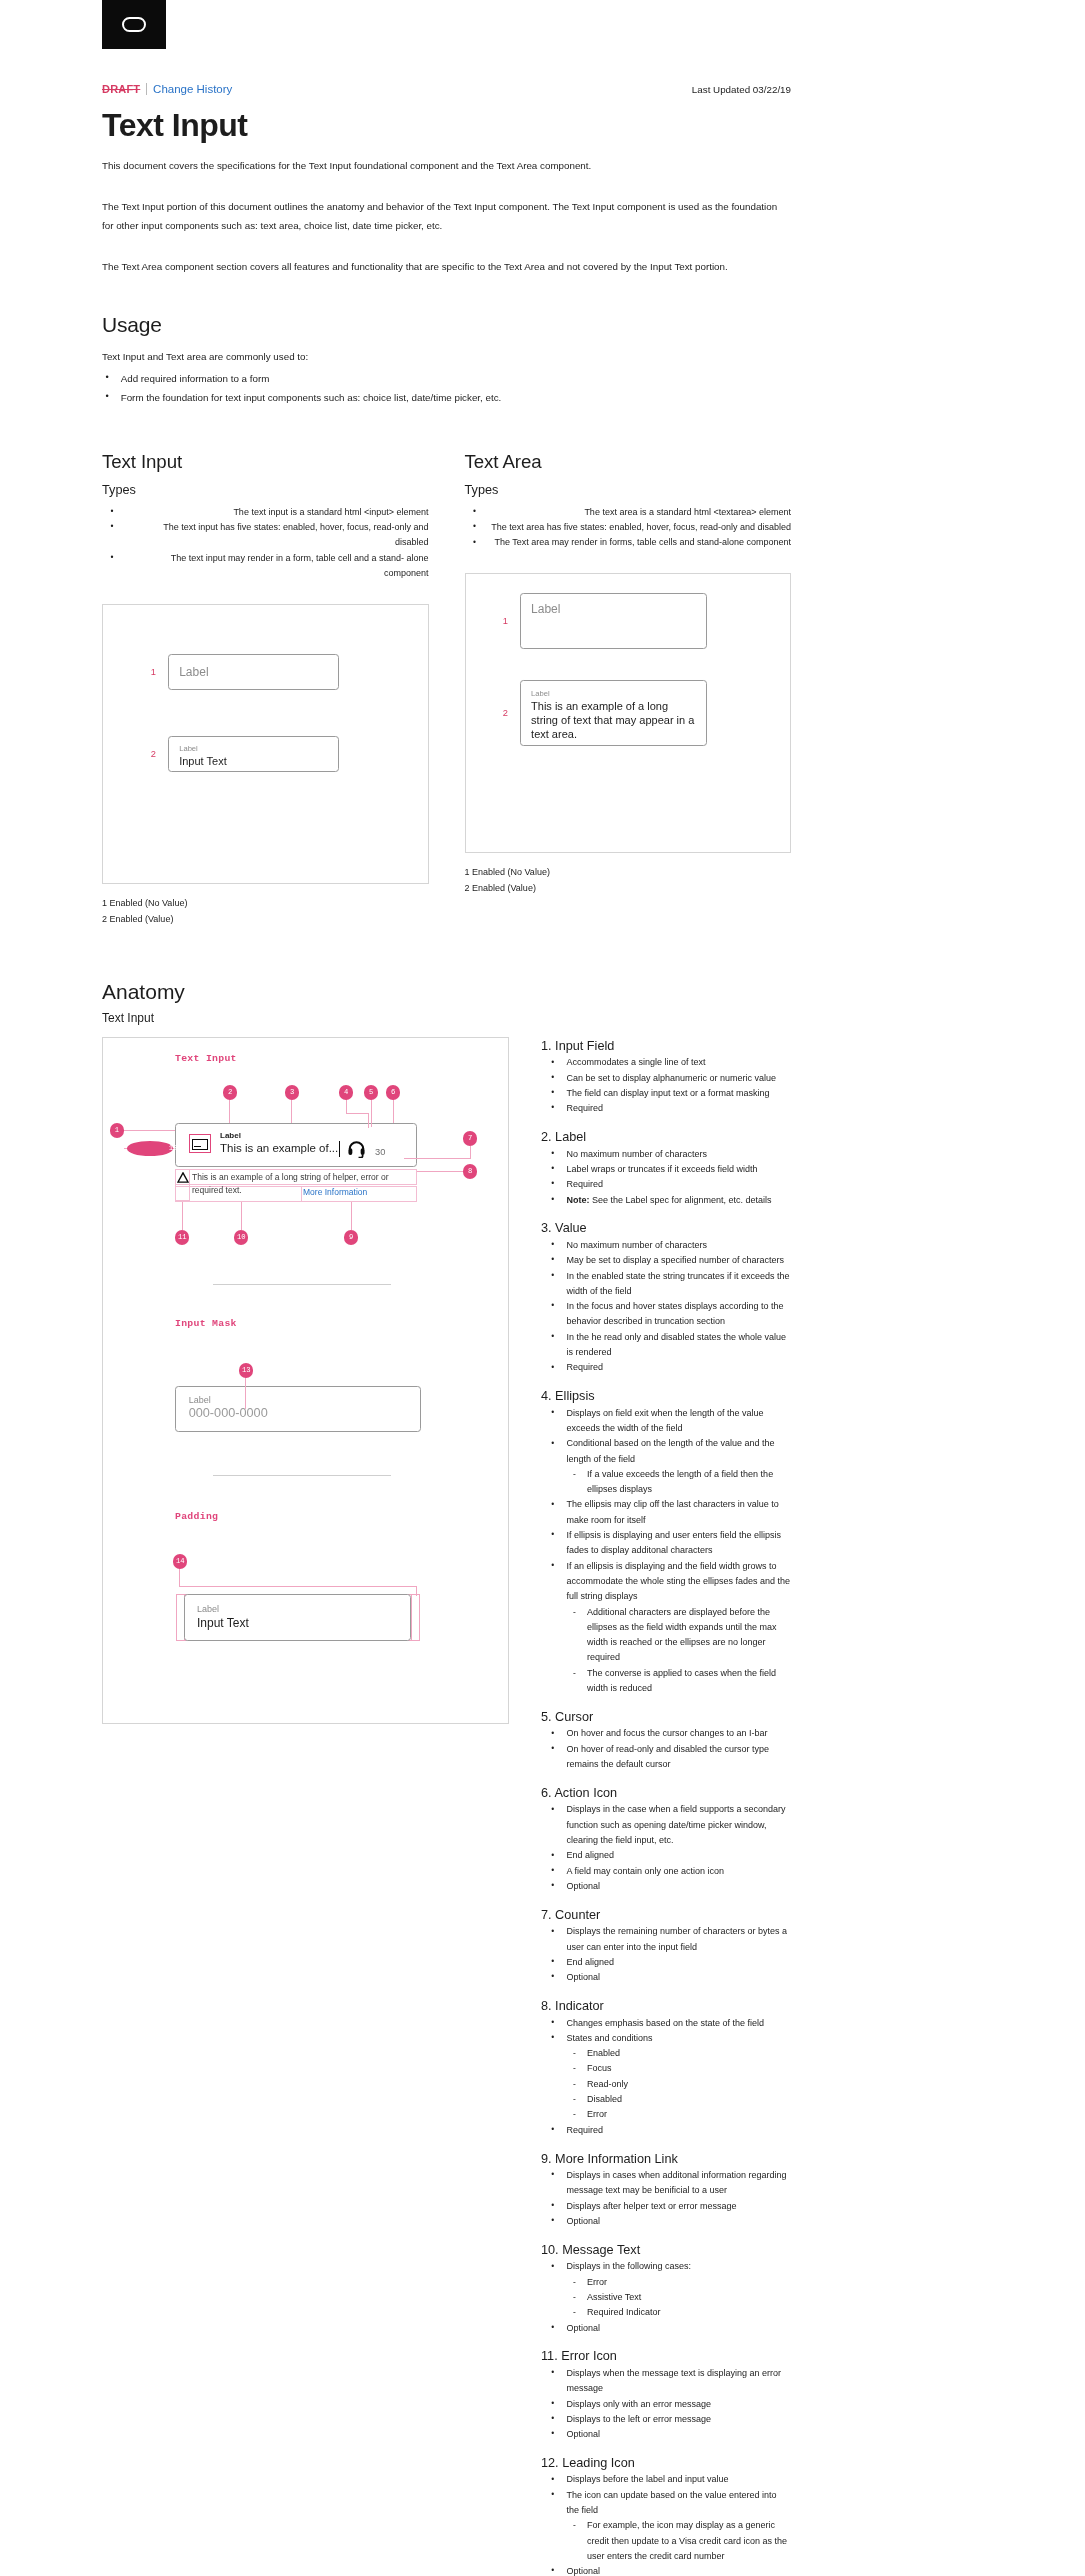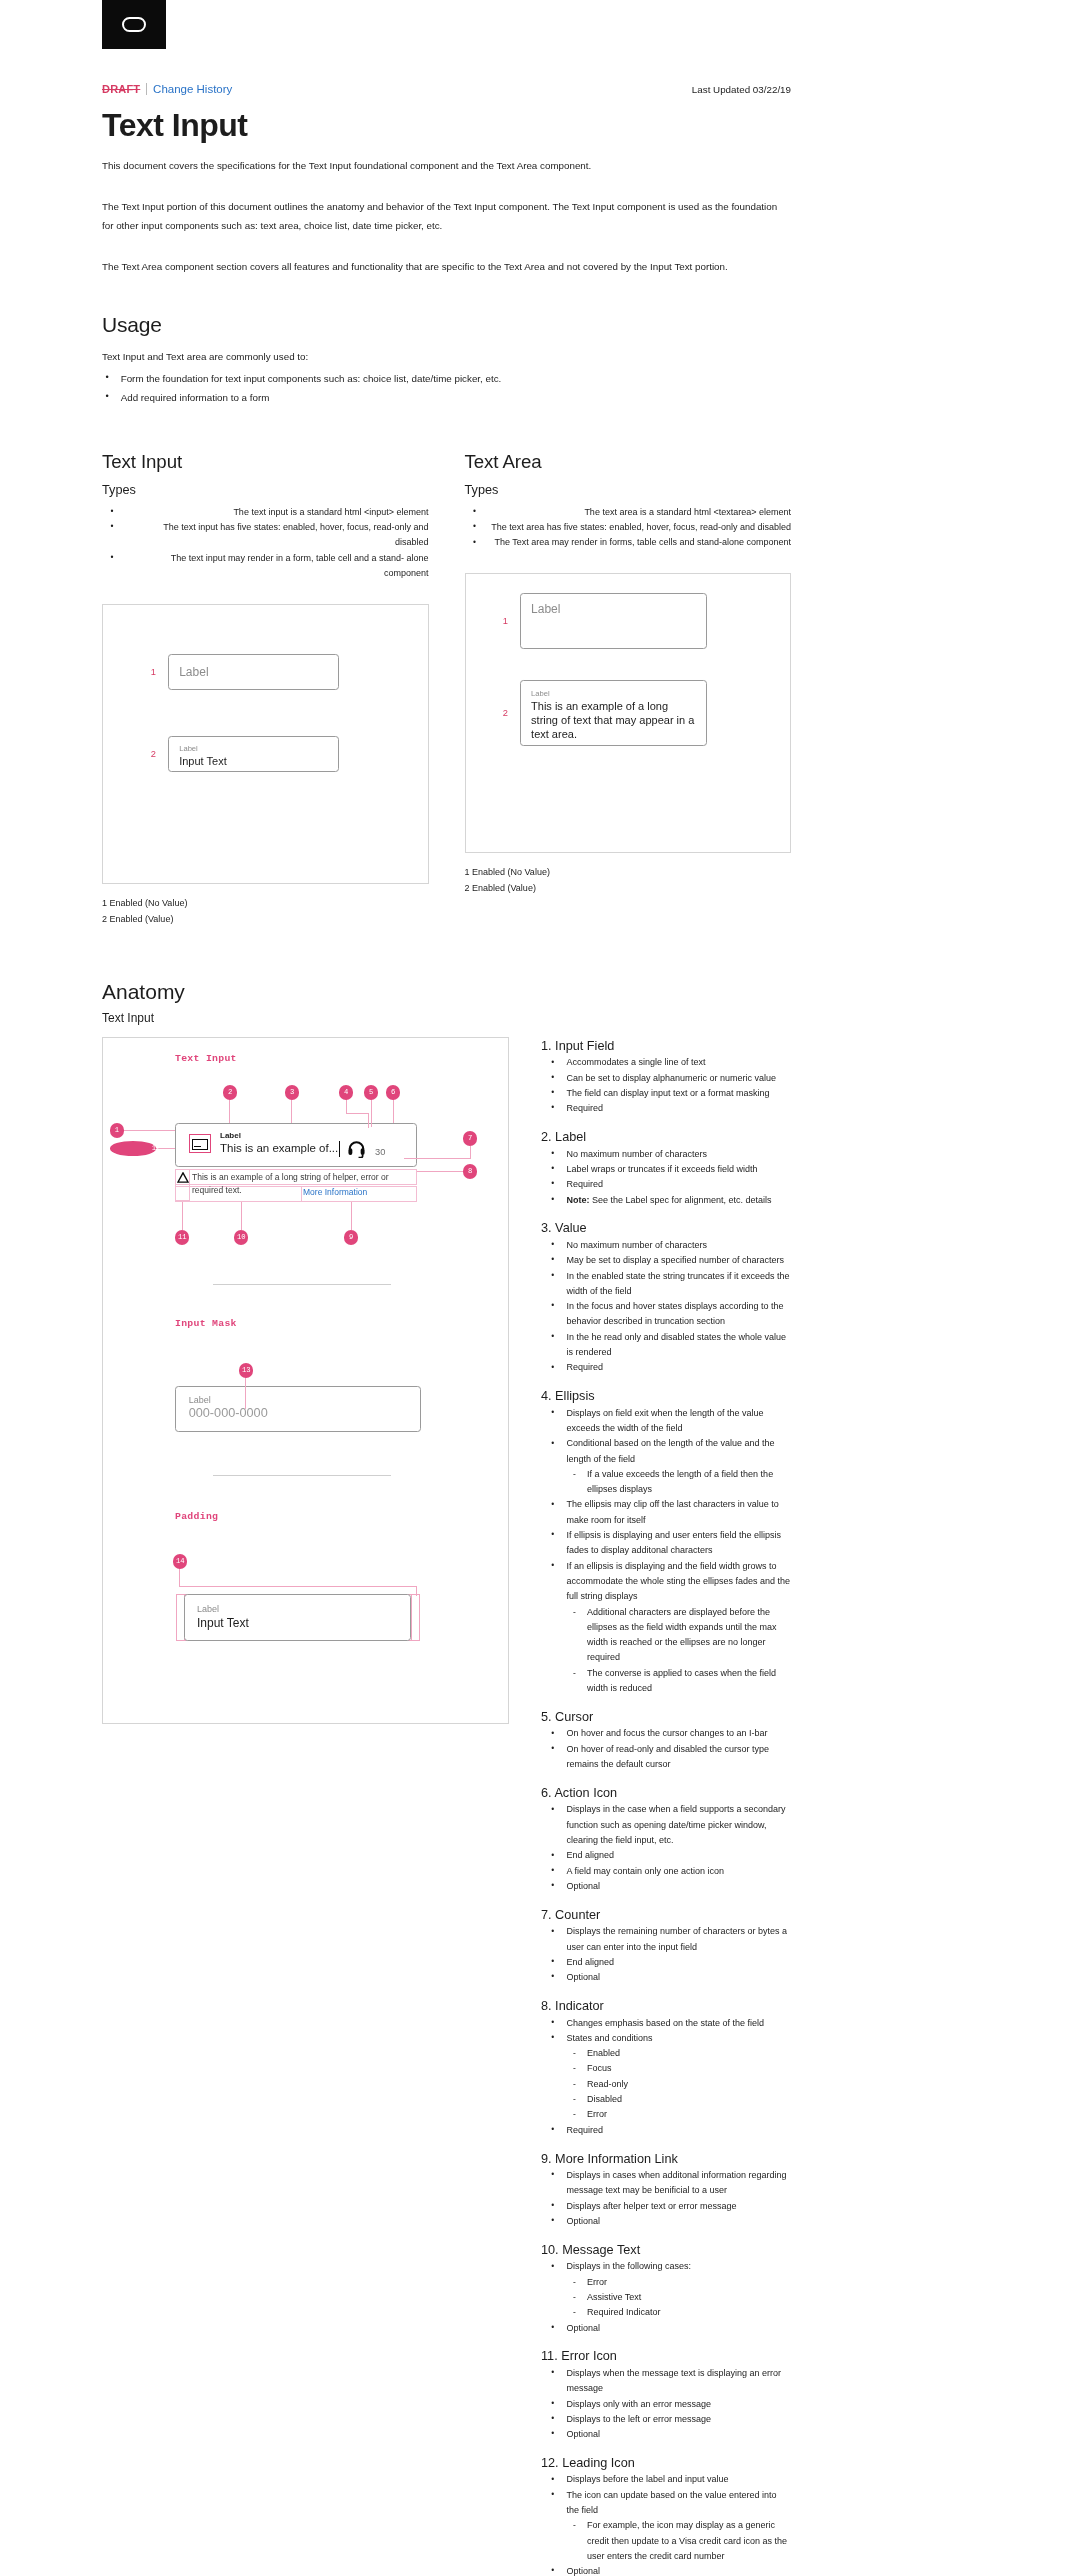--- a/index.html
+++ b/index.html
@@ -205,22 +205,22 @@
 
   <h1 class="title">Text Input</h1>
 
   <div class="para">This document covers the specifications for the Text Input foundational component and the Text Area component.</div>
   <div class="para gap">The Text Input portion of this document outlines the anatomy and behavior of the Text Input component. The Text Input component is used as the foundation for other input components such as: text area, choice list, date time picker, etc.</div>
   <div class="para gap">The Text Area component section covers all features and functionality that are specific to the Text Area and not covered by the Input Text portion.</div>
 
   <h2 class="sec">Usage</h2>
   <div class="lead">Text Input and Text area are commonly used to:</div>
   <ul class="dots">
+    <li>Add required information to a form</li>
     <li>Form the foundation for text input components such as: choice list, date/time picker, etc.</li>
-    <li>Add required information to a form</li>
   </ul>
 
   <div class="cols">
 
     <div class="col">
       <h3>Text Input</h3>
       <h4>Types</h4>
       <ul>
         <li>The text input is a standard html &lt;input&gt; element</li>
         <li>The text input has five states: enabled, hover, focus, read-only and disabled</li>
@@ -298,21 +298,21 @@
 
       <div class="lead-line vline" style="left:126px; top:61px; height:24px;"></div>
       <div class="lead-line vline" style="left:188px; top:61px; height:24px;"></div>
       <div class="lead-line vline" style="left:243px; top:61px; height:13.6px;"></div>
       <div class="lead-line hline" style="left:243px; top:75px; width:23px;"></div>
       <div class="lead-line vline" style="left:265px; top:75px; height:14.4px;"></div>
       <div class="lead-line vline" style="left:268px; top:61px; height:28px;"></div>
       <div class="lead-line vline" style="left:290px; top:61px; height:24px;"></div>
 
       <div class="badge" style="left:6.8px; top:85px;">1</div>
-      <div class="badge" style="left:7px; top:103px;padding-left:46px;">12</div>
+      <div class="badge" style="left:24px; top:103px;padding-left:46px;">12</div>
       <div class="lead-line hline" style="left:21px; top:92px; width:51px;"></div>
       <div class="lead-line hline" style="left:21px; top:110px; width:51px;"></div>
 
       <div class="anat-field" style="left:72px; top:85px; width:242px; height:44px;">
 
         <div style="position:absolute; left:12.7px; top:10.2px; width:22px; height:18.7px; border:1.7px solid #e0457b;">
           <div style="position:absolute; left:2.5px; top:3.4px; width:16px; height:11px; border:1.4px solid #0b0b0b;"></div>
           <div style="position:absolute; left:4.2px; top:10.2px; width:7.6px; height:1.7px; background:#0b0b0b;"></div>
         </div>
 

